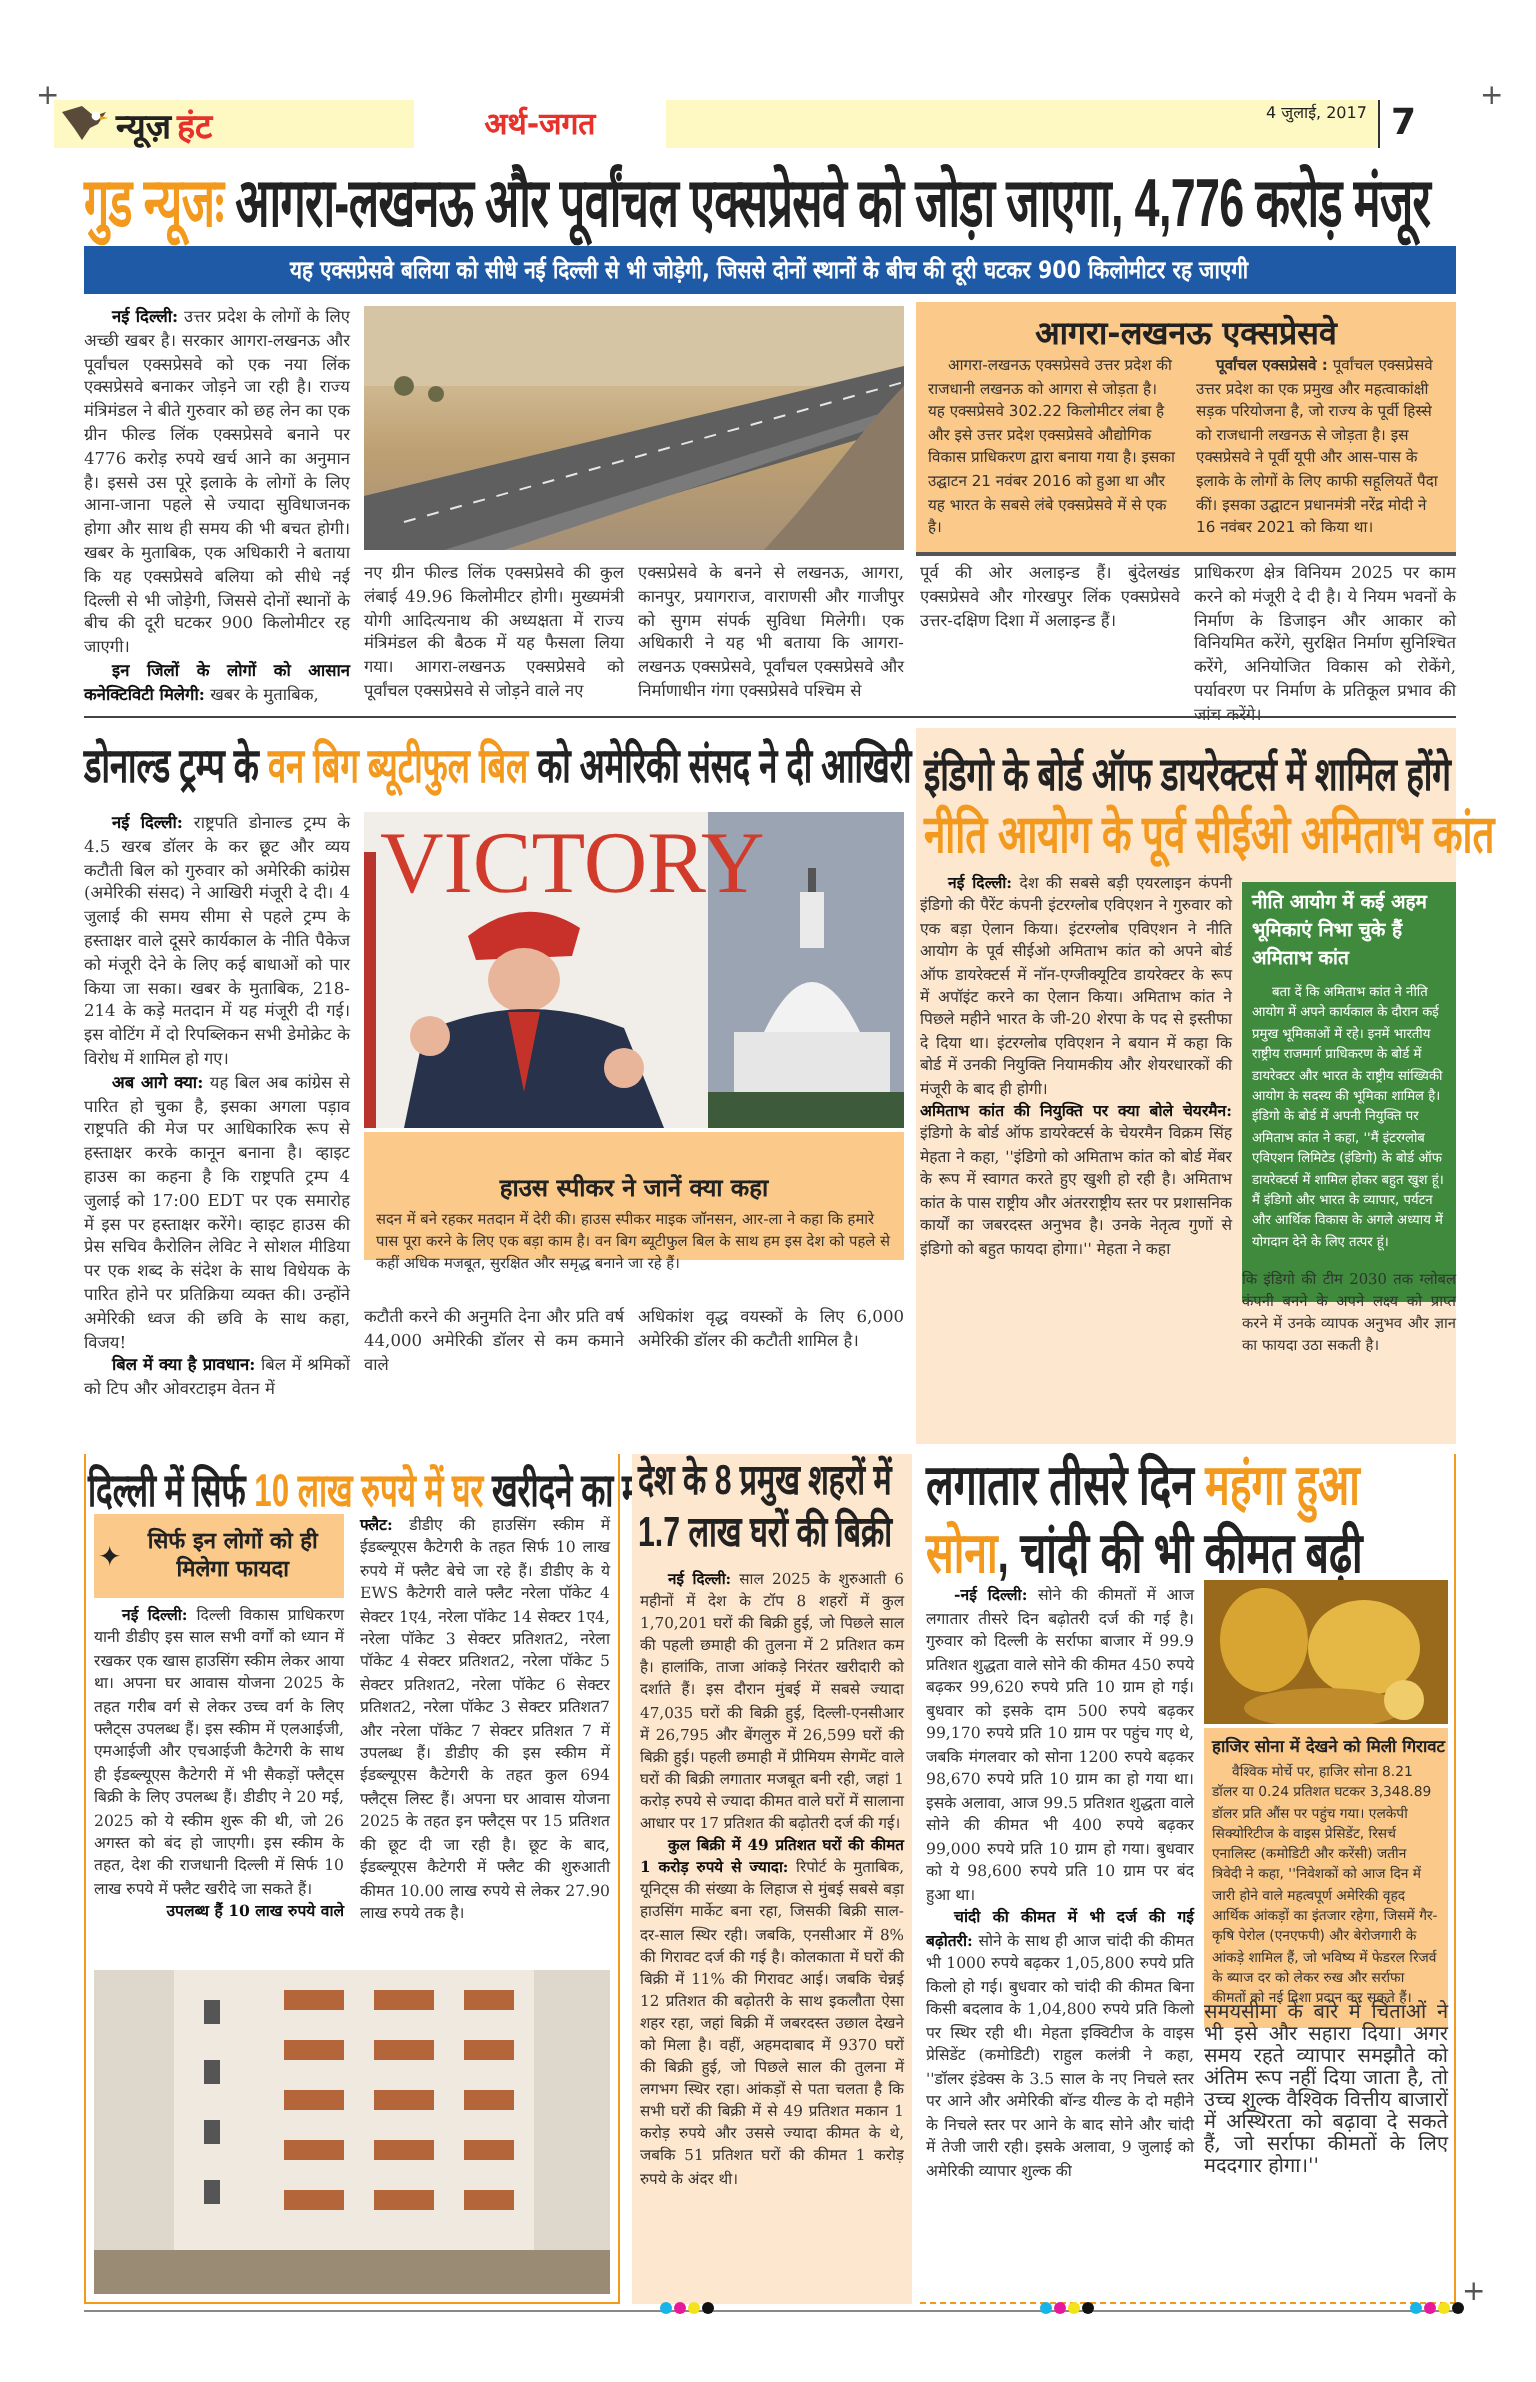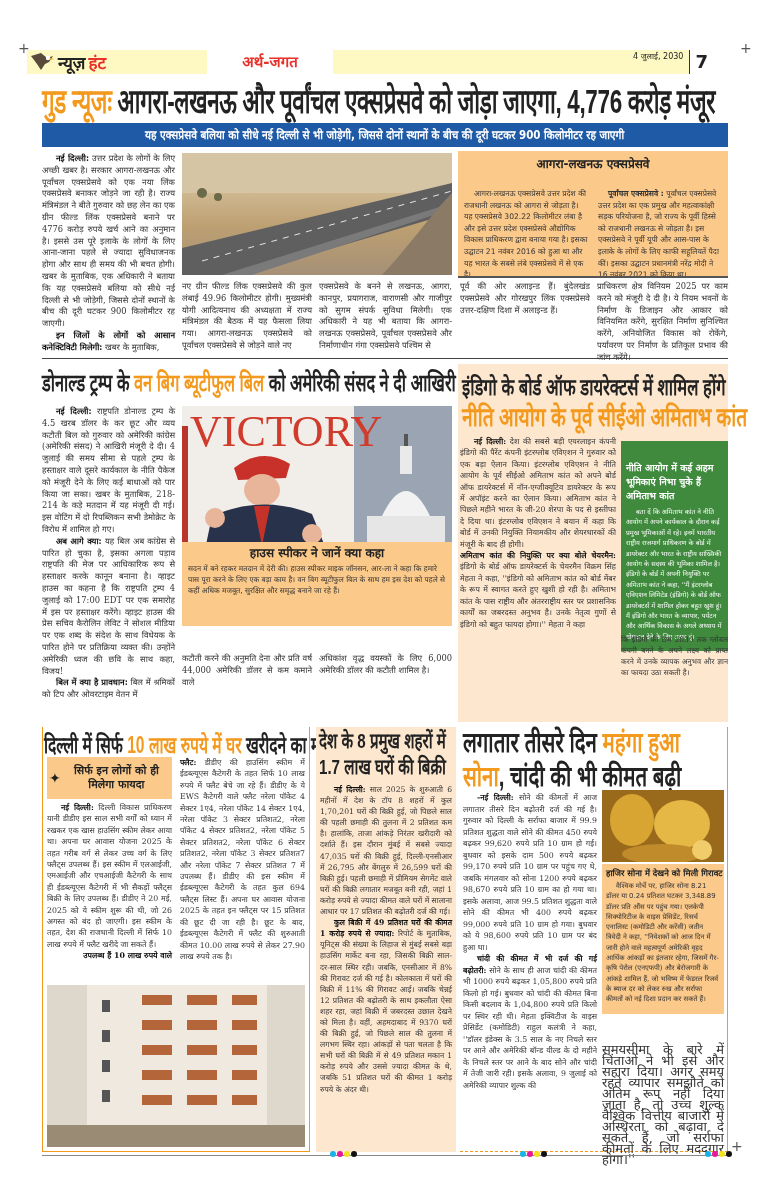--- a/index.html
+++ b/index.html
@@ -43,21 +43,21 @@
   <div class="mast-logo">
     <svg class="bird" viewBox="0 0 26 24" width="26" height="24">
       <path d="M2 6 L12 3 L18 8 L24 6 L20 12 L16 14 L12 20 L8 14 Z" fill="#5a4a3a"></path>
       <circle cx="19" cy="8" r="2.2" fill="#fff"></circle>
       <path d="M21 8 L25 9 L21 10 Z" fill="#e8a21a"></path>
     </svg>
     <span>न्यूज़</span>
     <span class="hunt">हंट</span>
   </div>
   <div class="mast-section">अर्थ-जगत</div>
-  <span class="mast-date">4 जुलाई, 2030</span>
+  <span class="mast-date">4 जुलाई, 2017</span>
   <span class="mast-page">7</span>
 </div>
 
 <div class="abs main-head" style="font-size:34px;transform:scaleX(0.66)">
   <span class="accent">गुड न्यूजः</span><span> आगरा-लखनऊ और पूर्वांचल एक्सप्रेसवे को जोड़ा जाएगा, 4,776 करोड़ मंजूर</span>
 </div>
 
 <div class="abs blue-bar">
   <span>यह एक्सप्रेसवे बलिया को सीधे नई दिल्ली से भी जोड़ेगी, जिससे दोनों स्थानों के बीच की दूरी घटकर 900 किलोमीटर रह जाएगी</span>
 </div>
@@ -80,21 +80,21 @@
 </div>
 
 <div class="abs col" style="left:182px;top:281px;width:130px">
   <p>नए ग्रीन फील्ड लिंक एक्सप्रेसवे की कुल लंबाई 49.96 किलोमीटर होगी। मुख्यमंत्री योगी आदित्यनाथ की अध्यक्षता में राज्य मंत्रिमंडल की बैठक में यह फैसला लिया गया। आगरा-लखनऊ एक्सप्रेसवे को पूर्वांचल एक्सप्रेसवे से जोड़ने वाले नए</p>
 </div>
 <div class="abs col" style="left:319px;top:281px;width:133px">
   <p>एक्सप्रेसवे के बनने से लखनऊ, आगरा, कानपुर, प्रयागराज, वाराणसी और गाजीपुर को सुगम संपर्क सुविधा मिलेगी। एक अधिकारी ने यह भी बताया कि आगरा-लखनऊ एक्सप्रेसवे, पूर्वांचल एक्सप्रेसवे और निर्माणाधीन गंगा एक्सप्रेसवे पश्चिम से</p>
 </div>
 
 <div class="abs boxed-orange" style="left:458px;top:151px;width:270px;height:125px;padding:4px 6px">
-  <div class="box-title" style="font-size:12px;margin-bottom:16px">आगरा-लखनऊ एक्सप्रेसवे</div>
+  <div class="box-title" style="font-size:16px;margin-bottom:0">आगरा-लखनऊ एक्सप्रेसवे</div>
   <div style="display:flex;gap:10px">
     <p class="sans-col" style="flex:1;font-size:7.6px;line-height:11.6px;text-indent:10px">आगरा-लखनऊ एक्सप्रेसवे उत्तर प्रदेश की राजधानी लखनऊ को आगरा से जोड़ता है। यह एक्सप्रेसवे 302.22 किलोमीटर लंबा है और इसे उत्तर प्रदेश एक्सप्रेसवे औद्योगिक विकास प्राधिकरण द्वारा बनाया गया है। इसका उद्घाटन 21 नवंबर 2016 को हुआ था और यह भारत के सबसे लंबे एक्सप्रेसवे में से एक है।</p>
     <p class="sans-col" style="flex:1;font-size:7.6px;line-height:11.6px;text-indent:10px"><b>पूर्वांचल एक्सप्रेसवे :</b><span> पूर्वांचल एक्सप्रेसवे उत्तर प्रदेश का एक प्रमुख और महत्वाकांक्षी सड़क परियोजना है, जो राज्य के पूर्वी हिस्से को राजधानी लखनऊ से जोड़ता है। इस एक्सप्रेसवे ने पूर्वी यूपी और आस-पास के इलाके के लोगों के लिए काफी सहूलियतें पैदा कीं। इसका उद्घाटन प्रधानमंत्री नरेंद्र मोदी ने 16 नवंबर 2021 को किया था।</span></p>
   </div>
 </div>
 <div class="abs" style="left:458px;top:276px;width:270px;height:2px;background:#555"></div>
 
 <div class="abs col" style="left:460px;top:281px;width:130px">
   <p>पूर्व की ओर अलाइन्ड हैं। बुंदेलखंड एक्सप्रेसवे और गोरखपुर लिंक एक्सप्रेसवे उत्तर-दक्षिण दिशा में अलाइन्ड हैं।</p>
 </div>
@@ -127,21 +127,21 @@
     <circle cx="33" cy="112" r="10" fill="#e8b59a"></circle>
     <circle cx="130" cy="128" r="10" fill="#e8b59a"></circle>
     <rect x="185" y="110" width="78" height="40" fill="#e6e6e6"></rect>
     <path d="M200 110 Q224 60 248 110 Z" fill="#f2f2f2"></path>
     <rect x="218" y="40" width="12" height="28" fill="#eaeaea"></rect>
     <rect x="222" y="28" width="4" height="12" fill="#555"></rect>
     <rect x="172" y="140" width="98" height="18" fill="#3d5a3a"></rect>
   </svg>
 </div>
 
-<div class="abs boxed-orange" style="left:182px;top:542px;width:270px;height:84px;padding:2px 6px">
+<div class="abs boxed-orange" style="left:182px;top:566px;width:270px;height:64px;padding:19px 6px">
   <div class="box-title" style="font-size:12px;margin-bottom:2px">हाउस स्पीकर ने जानें क्या कहा</div>
   <div style="display:flex;gap:8px">
     <p class="sans-col" style="flex:1;font-size:7.4px;line-height:11.2px">सदन में बने रहकर मतदान में देरी की। हाउस स्पीकर माइक जॉनसन, आर-ला ने कहा कि हमारे पास पूरा करने के लिए एक बड़ा काम है। वन बिग ब्यूटीफुल बिल के साथ हम इस देश को पहले से कहीं अधिक मजबूत, सुरक्षित और समृद्ध बनाने जा रहे हैं।</p>
   </div>
 </div>
 <div class="abs col" style="left:182px;top:653px;width:130px">
   <p>कटौती करने की अनुमति देना और प्रति वर्ष 44,000 अमेरिकी डॉलर से कम कमाने वाले</p>
 </div>
 <div class="abs col" style="left:319px;top:653px;width:133px">
   <p>अधिकांश वृद्ध वयस्कों के लिए 6,000 अमेरिकी डॉलर की कटौती शामिल है।</p>
@@ -149,21 +149,21 @@
 
 <div class="abs peach" style="left:458px;top:364px;width:270px;height:358px"></div>
 <div class="abs section-head" style="left:462px;top:370px;font-size:23px;transform:scaleX(0.72)">इंडिगो के बोर्ड ऑफ डायरेक्टर्स में शामिल होंगे</div>
 <div class="abs section-head orange" style="left:462px;top:398px;font-size:26px;transform:scaleX(0.74)">नीति आयोग के पूर्व सीईओ अमिताभ कांत</div>
 
 <div class="abs col" style="left:460px;top:436px;width:156px;font-size:7.8px;line-height:11.4px">
   <p class="indent"><b>नई दिल्ली:</b><span> देश की सबसे बड़ी एयरलाइन कंपनी इंडिगो की पैरेंट कंपनी इंटरग्लोब एविएशन ने गुरुवार को एक बड़ा ऐलान किया। इंटरग्लोब एविएशन ने नीति आयोग के पूर्व सीईओ अमिताभ कांत को अपने बोर्ड ऑफ डायरेक्टर्स में नॉन-एग्जीक्यूटिव डायरेक्टर के रूप में अपॉइंट करने का ऐलान किया। अमिताभ कांत ने पिछले महीने भारत के जी-20 शेरपा के पद से इस्तीफा दे दिया था। इंटरग्लोब एविएशन ने बयान में कहा कि बोर्ड में उनकी नियुक्ति नियामकीय और शेयरधारकों की मंजूरी के बाद ही होगी।</span></p>
   <p><b>अमिताभ कांत की नियुक्ति पर क्या बोले चेयरमैन:</b><span> इंडिगो के बोर्ड ऑफ डायरेक्टर्स के चेयरमैन विक्रम सिंह मेहता ने कहा, ''इंडिगो को अमिताभ कांत को बोर्ड मेंबर के रूप में स्वागत करते हुए खुशी हो रही है। अमिताभ कांत के पास राष्ट्रीय और अंतरराष्ट्रीय स्तर पर प्रशासनिक कार्यों का जबरदस्त अनुभव है। उनके नेतृत्व गुणों से इंडिगो को बहुत फायदा होगा।'' मेहता ने कहा</span></p>
 </div>
 
-<div class="abs green-box" style="left:621px;top:441px;width:107px;height:210px;padding:20px 5px">
+<div class="abs green-box" style="left:621px;top:441px;width:107px;height:210px;padding:4px 5px">
   <div style="font-family:'DejaVu Sans',sans-serif;font-size:9.5px;line-height:14px;font-weight:bold;margin-bottom:4px">नीति आयोग में कई अहम भूमिकाएं निभा चुके हैं अमिताभ कांत</div>
   <p style="font-family:'DejaVu Sans',sans-serif;font-size:6.6px;line-height:10.4px;text-indent:10px">बता दें कि अमिताभ कांत ने नीति आयोग में अपने कार्यकाल के दौरान कई प्रमुख भूमिकाओं में रहे। इनमें भारतीय राष्ट्रीय राजमार्ग प्राधिकरण के बोर्ड में डायरेक्टर और भारत के राष्ट्रीय सांख्यिकी आयोग के सदस्य की भूमिका शामिल है। इंडिगो के बोर्ड में अपनी नियुक्ति पर अमिताभ कांत ने कहा, ''मैं इंटरग्लोब एविएशन लिमिटेड (इंडिगो) के बोर्ड ऑफ डायरेक्टर्स में शामिल होकर बहुत खुश हूं। मैं इंडिगो और भारत के व्यापार, पर्यटन और आर्थिक विकास के अगले अध्याय में योगदान देने के लिए तत्पर हूं।</p>
 </div>
 <div class="abs col" style="left:621px;top:634px;width:107px;font-size:7.4px;line-height:11px">
   <p>कि इंडिगो की टीम 2030 तक ग्लोबल कंपनी बनने के अपने लक्ष्य को प्राप्त करने में उनके व्यापक अनुभव और ज्ञान का फायदा उठा सकती है।</p>
 </div>
 
 <div class="abs" style="left:42px;top:727px;width:268px;height:425px;border:1px solid #f39a1e;border-top:none"></div>
 <div class="abs section-head" style="left:44px;top:728px;font-size:23px;transform:scaleX(0.68)">
   <span>दिल्ली में सिर्फ </span><span class="orange">10 लाख रुपये में घर</span><span> खरीदने का मौका</span>
@@ -237,21 +237,21 @@
     <ellipse cx="80" cy="34" rx="28" ry="24" fill="#e5b846"></ellipse>
     <ellipse cx="60" cy="64" rx="40" ry="10" fill="#c08b2a"></ellipse>
     <circle cx="100" cy="60" r="10" fill="#f0cd6a"></circle>
   </svg>
 </div>
 
 <div class="abs boxed-orange" style="left:602px;top:864px;width:122px;height:150px;padding:3px 4px">
   <div class="box-title" style="font-size:8.4px;line-height:12px;margin-bottom:2px;white-space:nowrap">हाजिर सोना में देखने को मिली गिरावट</div>
   <p class="sans-col" style="font-size:6.9px;line-height:10.3px;text-indent:10px">वैश्विक मोर्चे पर, हाजिर सोना 8.21 डॉलर या 0.24 प्रतिशत घटकर 3,348.89 डॉलर प्रति औंस पर पहुंच गया। एलकेपी सिक्योरिटीज के वाइस प्रेसिडेंट, रिसर्च एनालिस्ट (कमोडिटी और करेंसी) जतीन त्रिवेदी ने कहा, ''निवेशकों को आज दिन में जारी होने वाले महत्वपूर्ण अमेरिकी वृहद आर्थिक आंकड़ों का इंतजार रहेगा, जिसमें गैर-कृषि पेरोल (एनएफपी) और बेरोजगारी के आंकड़े शामिल हैं, जो भविष्य में फेडरल रिजर्व के ब्याज दर को लेकर रुख और सर्राफा कीमतों को नई दिशा प्रदान कर सकते हैं।</p>
 </div>
-<div class="abs col" style="left:602px;top:1044px;width:122px;font-size:13px;line-height:11px">
+<div class="abs col" style="left:602px;top:1001px;width:122px;font-size:10px;line-height:11px">
   <p>समयसीमा के बारे में चिंताओं ने भी इसे और सहारा दिया। अगर समय रहते व्यापार समझौते को अंतिम रूप नहीं दिया जाता है, तो उच्च शुल्क वैश्विक वित्तीय बाजारों में अस्थिरता को बढ़ावा दे सकते हैं, जो सर्राफा कीमतों के लिए मददगार होगा।''</p>
 </div>
 
 <div class="abs hline" style="left:42px;top:1155px;width:686px;background:#888"></div>
 <div class="abs cmyk" style="left:330px;top:1151px">
   <i style="background:#18b4e8"></i>
     <i style="background:#e8189a"></i>
     <i style="background:#f4e21a"></i>
     <i style="background:#111"></i>
 </div>

